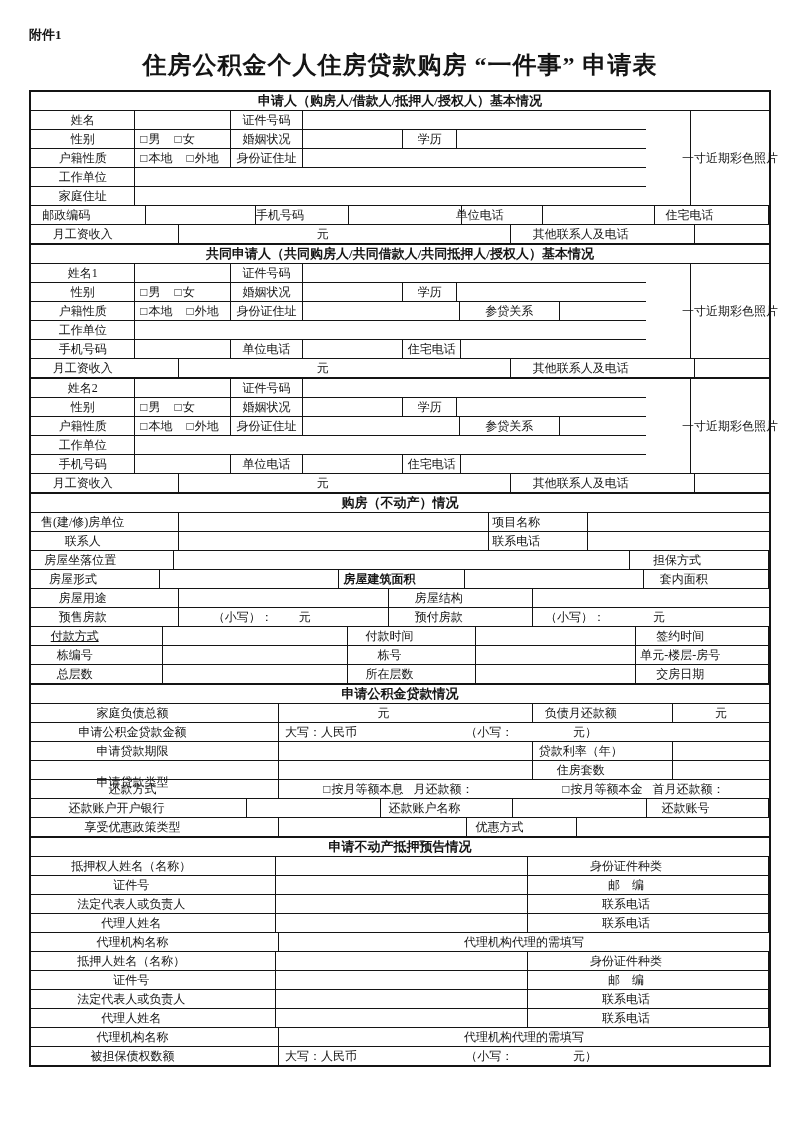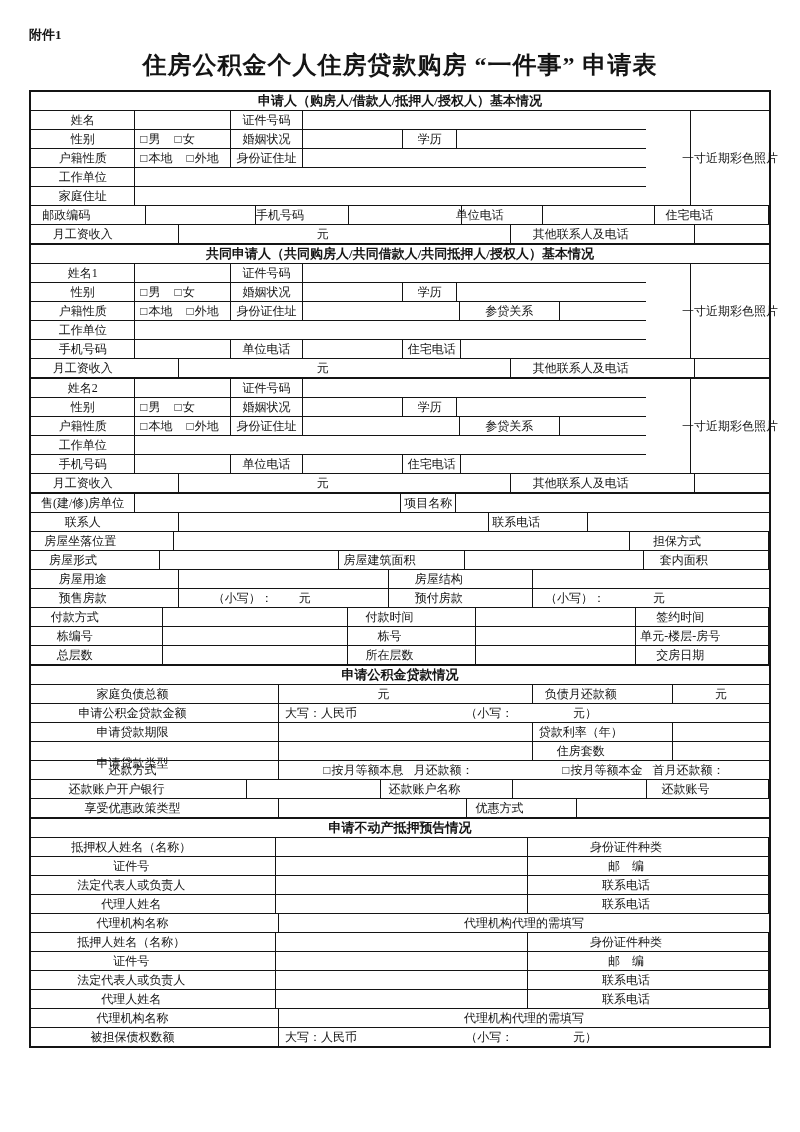--- a/index.html
+++ b/index.html
@@ -240,20 +240,23 @@
           <div class="cell photo-cell">一寸近期彩色照片</div>
         </div>
         <div class="row">
           <div class="cell l" style="width: 14%;">月工资收入</div>
           <div class="cell u" style="width: 39%;">元</div>
           <div class="cell l" style="width: 19%;">其他联系人及电话</div>
           <div class="cell i" style="flex: 1 1 0px;"></div>
         </div>
       </div>
       <div class="section">
+        <div class="row sec-header">
+          <div class="cell">购房（不动产）情况</div>
+        </div>
         <div class="row">
           <div class="cell l" style="width: 14%;">售(建/修)房单位</div>
           <div class="cell i" style="width: 36%;"></div>
           <div class="cell l" style="width: 7.5%;">项目名称</div>
           <div class="cell i" style="flex: 1 1 0px;"></div>
         </div>
         <div class="row">
           <div class="cell l" style="width: 14%;">联系人</div>
           <div class="cell i" style="width: 36%;"></div>
           <div class="cell l" style="width: 7.5%;">联系电话</div>
@@ -261,21 +264,21 @@
         </div>
         <div class="row">
           <div class="cell l" style="width: 14%;">房屋坐落位置</div>
           <div class="cell i" style="width: 58.5%;"></div>
           <div class="cell l" style="width: 13.5%;">担保方式</div>
           <div class="cell i" style="flex: 1 1 0px;"></div>
         </div>
         <div class="row">
           <div class="cell l" style="width: 14%;">房屋形式</div>
           <div class="cell i" style="width: 22.5%;"></div>
-          <div class="cell l" style="width: 13.5%;">房屋建筑面积</div>
+          <div class="cell l" style="width: 13.5%; font-weight: bold;">房屋建筑面积</div>
           <div class="cell i" style="width: 22.5%;"></div>
           <div class="cell l" style="width: 13.5%;">套内面积</div>
           <div class="cell i" style="flex: 1 1 0px;"></div>
         </div>
         <div class="row">
           <div class="cell l" style="width: 14%;">房屋用途</div>
           <div class="cell i" style="width: 22.5%;"></div>
           <div class="cell l" style="width: 13.5%;">房屋结构</div>
           <div class="cell i" style="flex: 1 1 0px;"></div>
         </div>
@@ -285,21 +288,21 @@
             <span>（小写）：</span>
             <span>元</span>
           </div>
           <div class="cell l" style="width: 13.5%;">预付房款</div>
           <div class="cell sw sw-left" style="flex: 1 1 0px;">
             <span>（小写）：</span>
             <span>元</span>
           </div>
         </div>
         <div class="row">
-          <div class="cell l" style="width: 14%;">付款方式</div>
+          <div class="cell l" style="width: 14%; text-decoration: underline;">付款方式</div>
           <div class="cell i" style="width: 22.5%;"></div>
           <div class="cell l" style="width: 13.5%;">付款时间</div>
           <div class="cell i" style="width: 18.6%;"></div>
           <div class="cell l" style="width: 14.2%;">签约时间</div>
           <div class="cell i" style="flex: 1 1 0px;"></div>
         </div>
         <div class="row">
           <div class="cell l" style="width: 14%;">栋编号</div>
           <div class="cell i" style="width: 22.5%;"></div>
           <div class="cell l" style="width: 13.5%;">栋号</div>

